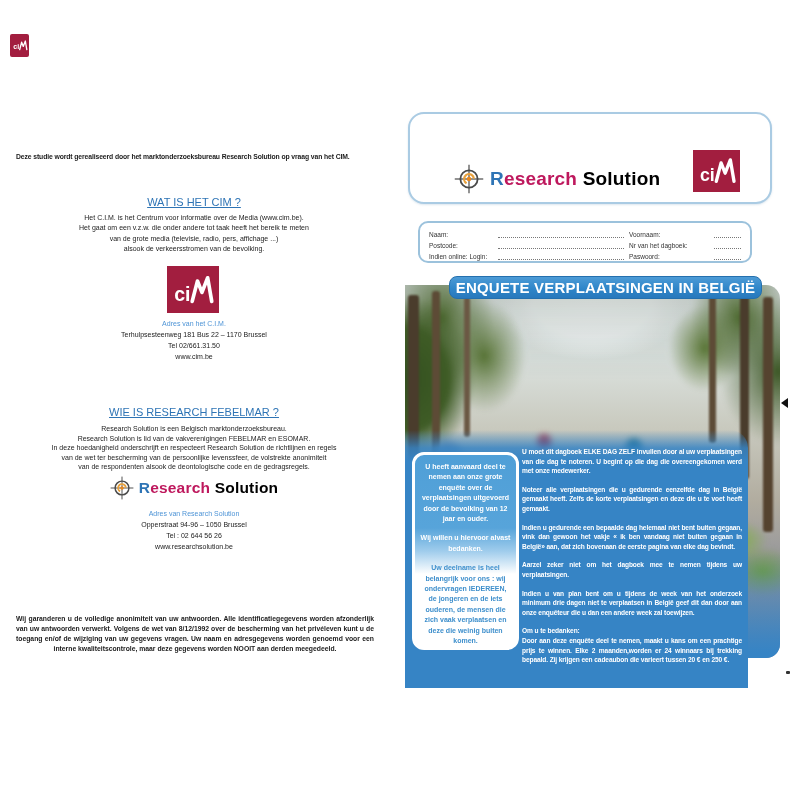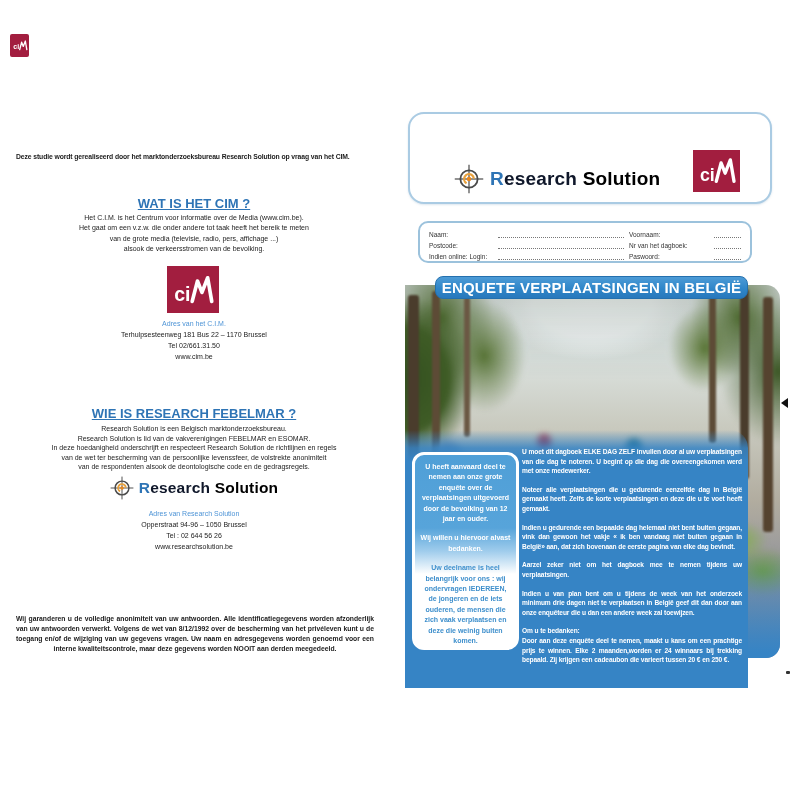--- a/index.html
+++ b/index.html
@@ -6,51 +6,51 @@
   html,body { background:#ffffff; }
   body { width:800px; height:800px; font-family:"Liberation Sans", sans-serif; position:relative; overflow:hidden; }
   #canvas { position:absolute; inset:0; width:800px; height:566px; background:#fff; }
 
   
   .cim-mark { position:absolute; left:10px; top:34px; width:19px; height:23px; background:#A21E3F; border-radius:2px; display:flex; align-items:center; justify-content:center; }
 
   
   .lp { position:absolute; left:0; top:0; width:390px; height:800px; }
   .lp .intro { position:absolute; left:16px; top:153px; width:360px; font-size:6.8px; font-weight:bold; color:#1a1a1a; white-space:nowrap; letter-spacing:-0.1px; }
-  .lp h2 { position:absolute; left:0; width:388px; text-align:center; font-size:13px; color:#2E74B5; text-decoration:underline; font-weight:bold; }
+  .lp h2 { position:absolute; left:0; width:388px; text-align:center; font-size:11px; color:#2E74B5; text-decoration:underline; font-weight:normal; }
   .h-cim { top:196px; } .h-rs { top:406px; }
   .cline { width:388px; text-align:center; font-size:7px; line-height:10.4px; color:#222; white-space:nowrap; }
   .cim-lines { position:absolute; left:0; top:213px; }
   .rs-lines  { position:absolute; left:0; top:424px; }
   .rs-lines .cline { line-height:9.6px; }
   .cim-logo { position:absolute; left:167px; top:266px; width:52px; height:47px; background:#A21E3F; display:flex; align-items:center; justify-content:center; }
   .addr { position:absolute; left:0; width:388px; text-align:center; font-size:7px; line-height:11px; color:#222; }
   .addr-cim { top:318px; } .addr-rs { top:508px; }
   .addr .lbl { color:#4E94D6; }
   .rs-logo { position:absolute; left:0; width:388px; display:flex; align-items:center; justify-content:center; gap:5px; }
   .rs-logo-sm { top:476px; }
   .rs-words-sm { font-size:15.5px; letter-spacing:0.2px; }
   .rs-ini { color:#2E74B5; font-weight:bold; }
-  .rs-rest { color:#0f172a; font-weight:bold;margin-top:23px; }
+  .rs-rest { color:#be185d; font-weight:bold;margin-top:23px; }
   .rs-sol { color:#000000; font-weight:bold; }
   .lp .foot { position:absolute; left:16px; top:614px; width:358px; font-size:6.8px; line-height:10px; color:#1a1a1a; font-weight:bold; text-align:justify; text-align-last:center; }
 
   
   .rp { position:absolute; left:390px; top:0; width:410px; height:800px; }
   .logo-box { position:absolute; left:18px; top:112px; width:364px; height:92px; background:#fff; border:2px solid #AACBE3; border-radius:16px; box-shadow:0 1px 2px rgba(120,160,190,.25); z-index:3; }
   .logo-box .rs-logo-lg { position:absolute; left:44px; top:50px; width:auto; display:flex; align-items:center; gap:6px; }
   .rs-words-lg { font-size:19px; letter-spacing:0.2px; }
   .logo-box .cim-logo-lg { position:absolute; right:30px; top:36px; width:47px; height:42px; background:#A21E3F; display:flex; align-items:center; justify-content:center; }
 
   .form-box { position:absolute; left:28px; top:221px; width:334px; height:42px; border:2px solid #9CC2DC; border-radius:10px; background:#fff; padding:5px 9px 4px; z-index:3; }
   .form-row { display:grid; grid-template-columns:64px 126px 80px 1fr; column-gap:5px; height:11px; align-items:end; }
   .form-row .flabel { font-size:6.5px; color:#333; line-height:9px; white-space:nowrap; }
   .dotted { border-bottom:1.2px dotted #777; height:8px; margin-bottom:1px; }
 
-  .banner { position:absolute; left:45px; top:276px; width:313px; height:23px; background:linear-gradient(180deg,#4D9BD6 0%,#2F86C9 55%,#2878BC 100%); border:1px solid #2470AE; border-radius:8px; color:#fff; font-weight:bold; font-size:15px; text-align:center; line-height:21px; letter-spacing:0.2px; z-index:4; white-space:nowrap; }
+  .banner { position:absolute; left:59px; top:276px; width:313px; height:23px; background:linear-gradient(180deg,#4D9BD6 0%,#2F86C9 55%,#2878BC 100%); border:1px solid #2470AE; border-radius:8px; color:#fff; font-weight:bold; font-size:15px; text-align:center; line-height:21px; letter-spacing:0.2px; z-index:4; white-space:nowrap; }
 
   
   .photo { position:absolute; left:15px; top:285px; width:375px; height:373px; border-radius:0 14px 14px 0; overflow:hidden; z-index:1; background:linear-gradient(180deg,#e9eff1 0%,#dde4e2 18%,#c9cabf 38%,#b1ac9f 58%,#90929a 78%,#6f87a8 100%); }
   .ph-sky { position:absolute; inset:0; background:radial-gradient(ellipse 130px 75px at 50% 5%, #f6fafc 0%, rgba(246,250,252,.85) 45%, transparent 75%); }
   .ph-trees { position:absolute; inset:-6px; filter:blur(2px); background-image:
     radial-gradient(ellipse 95px 115px at 2% 26%, #33501f 0%, #3f5c26 45%, transparent 72%),
     radial-gradient(ellipse 75px 95px at 11% 10%, #49652c 0%, transparent 70%),
     radial-gradient(ellipse 60px 80px at 22% 20%, #567234 0%, transparent 70%),
     radial-gradient(ellipse 85px 105px at 98% 24%, #3a5523 0%, transparent 70%),
     radial-gradient(ellipse 70px 85px at 88% 10%, #4c682e 0%, transparent 70%),

